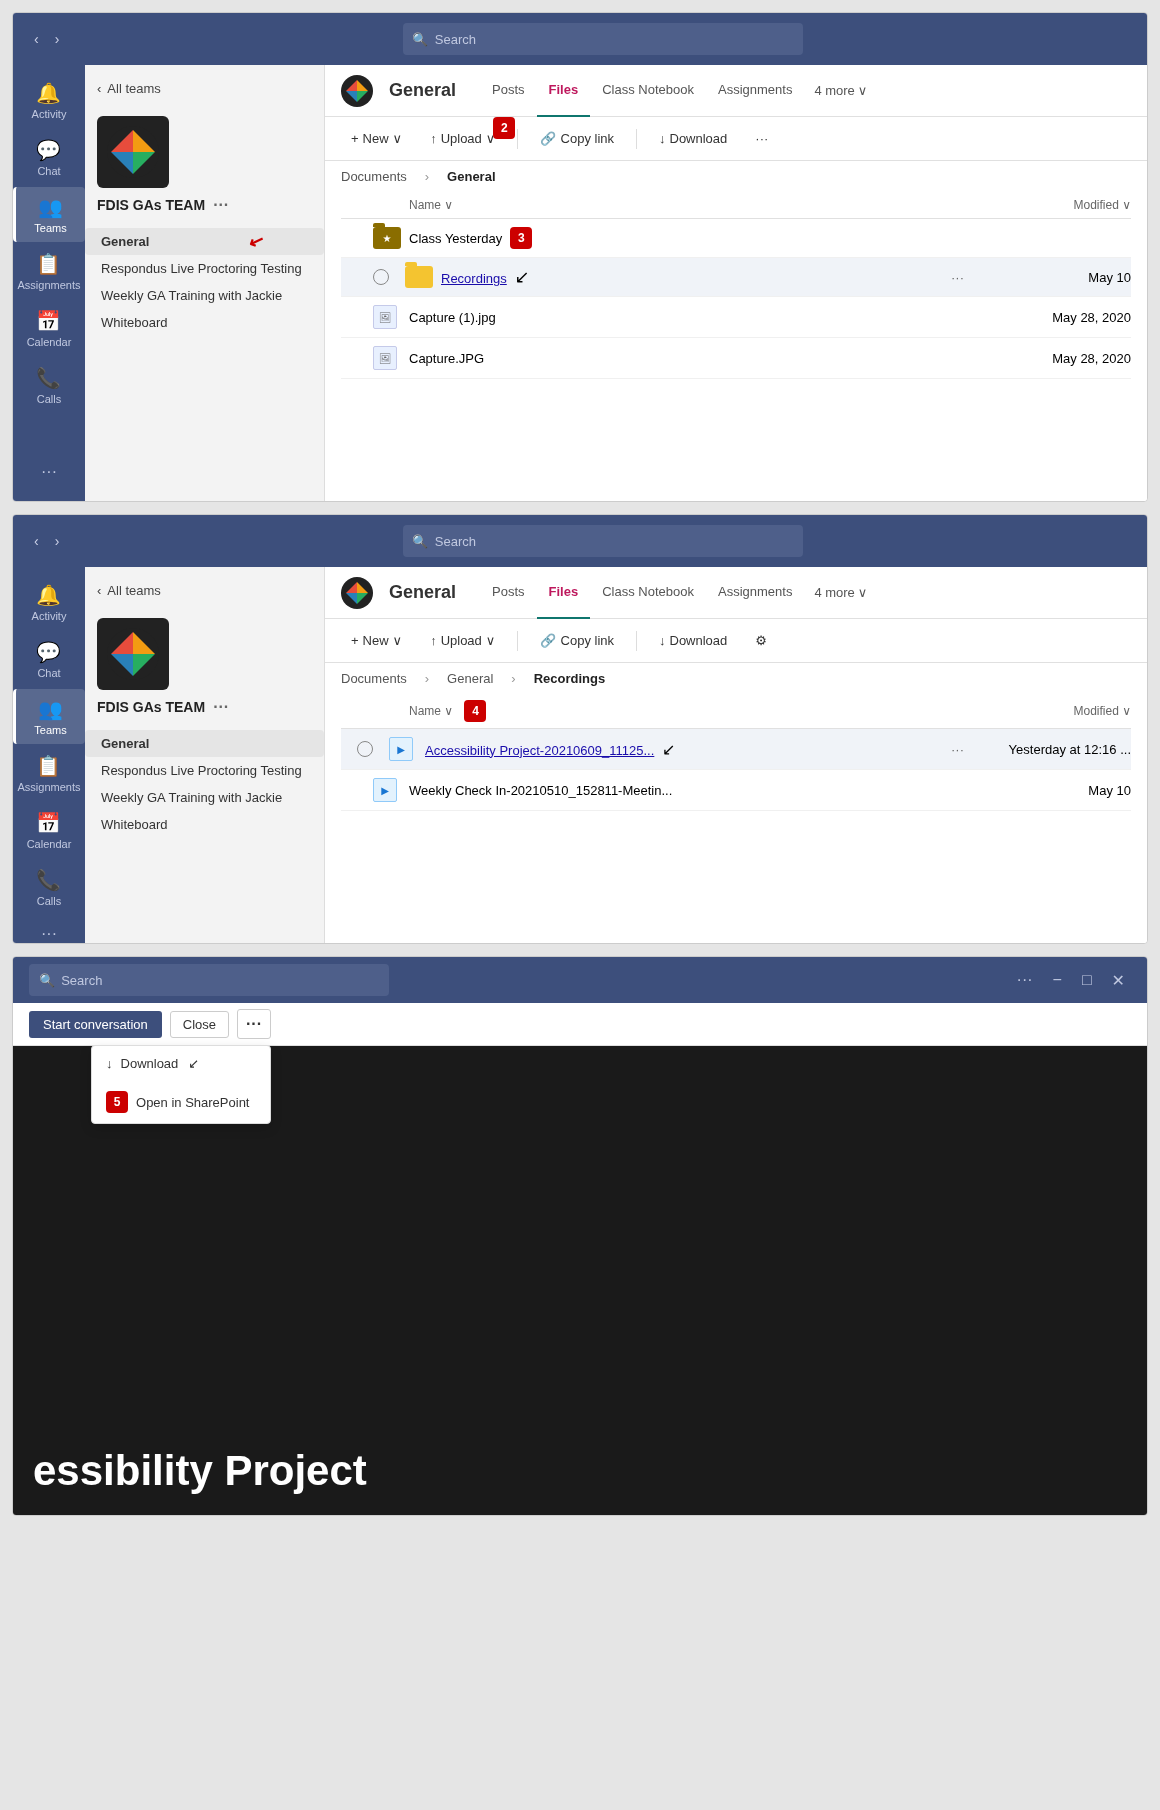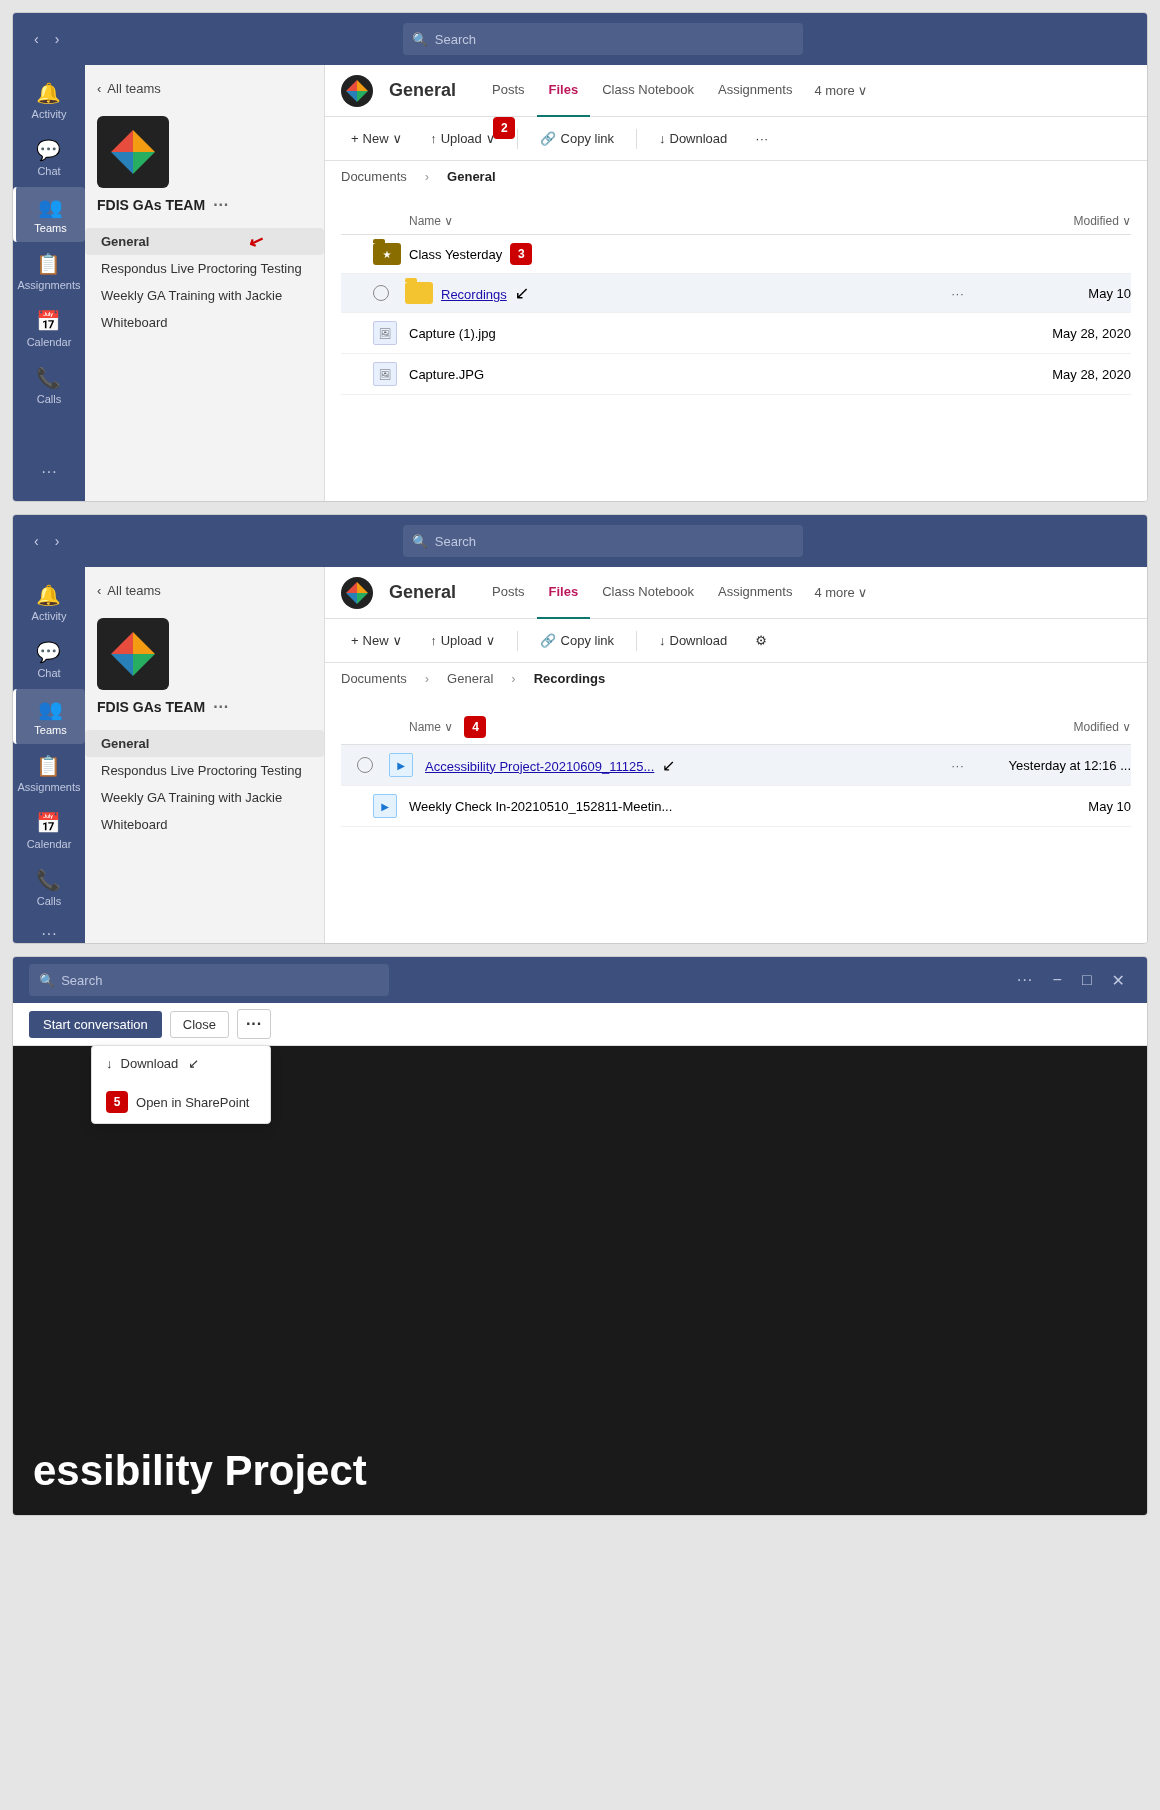--- a/index.html
+++ b/index.html
@@ -273,21 +273,20 @@
       font-size: 13px;
       color: #555;
     }
     .breadcrumb-sep { color: #999; }
     .breadcrumb-bold { font-weight: 700; color: #222; }
 
     
     .file-table {
       flex: 1;
       padding: 0 16px;
-      margin-top: 16px;
     }
     .file-table-header {
       display: flex;
       align-items: center;
       padding: 6px 0;
       border-bottom: 1px solid #e0e0e0;
       font-size: 12px;
       color: #666;
     }
     .col-check { width: 32px; }

